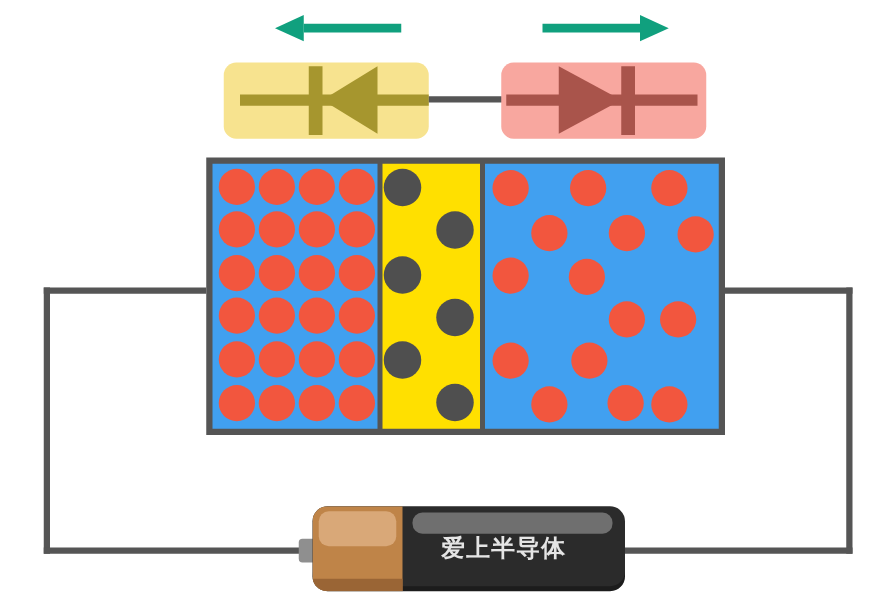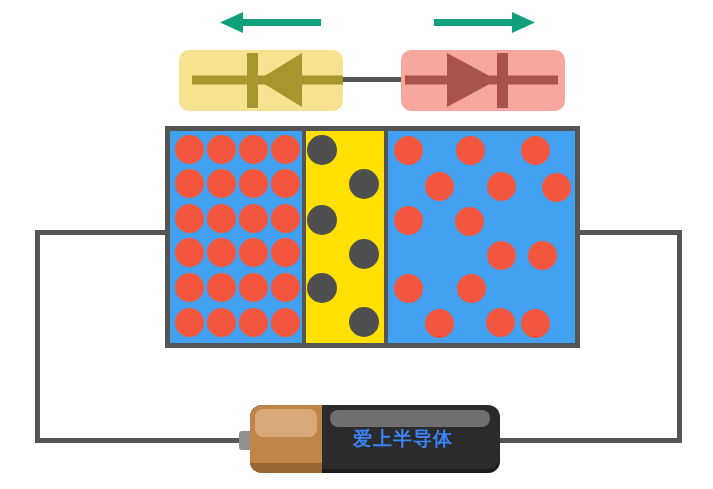--- a/index.html
+++ b/index.html
@@ -28,21 +28,21 @@
     position:absolute;left:250px;top:405px;width:250px;height:68px;border-radius:12px;
     overflow:hidden;box-shadow:inset 0 -4px 0 rgba(0,0,0,0.35);
   }
   .battery-cap{position:absolute;left:0;top:0;width:72px;height:68px;}
   .battery-cap-highlight{position:absolute;left:5px;top:4px;width:62px;height:28px;border-radius:8px;}
   .battery-cap-shadow{position:absolute;left:0px;bottom:0px;width:72px;height:10px;}
   .battery-band{position:absolute;left:80px;top:5px;width:160px;height:17px;border-radius:8px;}
   .battery-label{
     position:absolute;left:72px;right:16px;top:0;height:100%;
     display:flex;align-items:center;justify-content:center;
-    color:#3b82f6;font-size:19px;font-weight:bold;letter-spacing:1px;
+    color:#e5e5e5;font-size:19px;font-weight:bold;letter-spacing:1px;
   }
 </style>
 </head>
 <body>
 
 <div class="canvas">
 
   <svg class="arrow-svg" style="left:220px;top:12px;" width="102" height="21" viewBox="0 0 102 21">
     <line x1="23" y1="10.5" x2="101" y2="10.5" stroke-width="7" stroke="#10A07E"></line>
     <polygon points="0,10.5 23,0 23,21" fill="#10A07E"></polygon>

